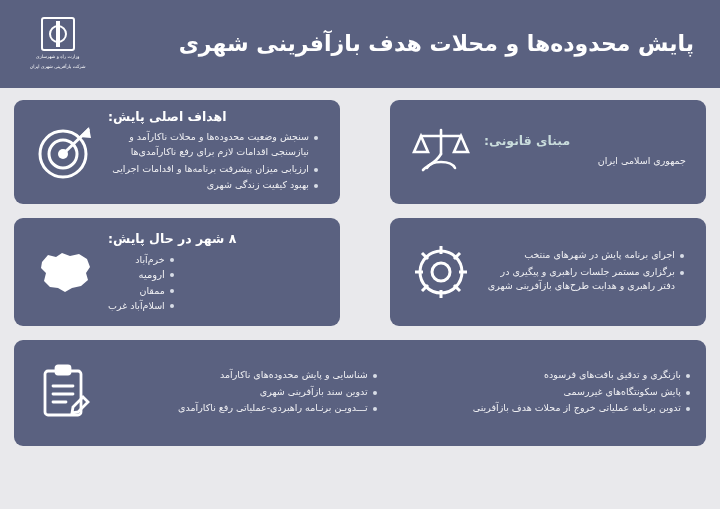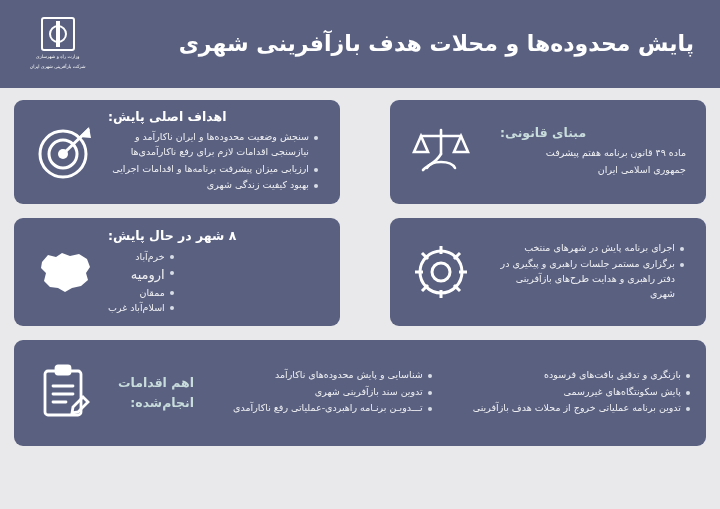--- a/index.html
+++ b/index.html
@@ -98,21 +98,21 @@
     background: #5a6180;
     border-radius: 9px;
     box-sizing: border-box;
     display: flex;
     flex-direction: row;
     align-items: center;
     padding: 10px 14px;
     color: #ffffff;
   }
   .card.right { width: 326px; }
-  .card.left  { width: 316px; gap: 16px; }
+  .card.left  { width: 316px; }
   .card.wide  { width: 692px; }
   .card-r1 { height: 104px; }
   .card-r2 { height: 108px; }
   .card-r3 { height: 106px; }
 
   .card-body {
     flex: 1 1 auto;
     display: flex;
     flex-direction: column;
     justify-content: center;
@@ -217,41 +217,40 @@
   </div>
 
   <div class="board">
 
     <div class="row">
 
       <div class="card right card-r1">
         <div class="card-body">
           <div class="card-title">اهداف اصلی پایش:</div>
           <ul class="bullets">
-            <li>سنجش وضعیت محدوده‌ها و ایران ناکارآمد و نیازسنجی اقدامات لازم برای رفع ناکارآمدی‌ها</li>
+            <li>سنجش وضعیت محدوده‌ها و محلات ناکارآمد و نیازسنجی اقدامات لازم برای رفع ناکارآمدی‌ها</li>
             <li>ارزیابی میزان پیشرفت برنامه‌ها و اقدامات اجرایی</li>
             <li>بهبود کیفیت زندگی شهری</li>
           </ul>
         </div>
         <div class="icon-slot">
           <svg width="64" height="64" viewBox="0 0 64 64" fill="none" stroke="#ffffff" stroke-width="3">
             <circle cx="30" cy="34" r="23"></circle>
             <circle cx="30" cy="34" r="14"></circle>
             <circle cx="30" cy="34" r="5" fill="#ffffff" stroke="none"></circle>
             <line x1="30" y1="34" x2="56" y2="9" stroke-width="3"></line>
             <polygon points="56,7 58,18 46,17" fill="#ffffff" stroke="none"></polygon>
           </svg>
         </div>
       </div>
 
       <div class="card left card-r1">
         <div class="card-body">
           <div class="card-title teal">مبنای قانونی:</div>
           <ul class="bullets nodot">
-            <li>ماده ۴۹ قانون برنامه هفتم پیشرفت</li>
             <li>جمهوری اسلامی ایران</li>
           </ul>
         </div>
         <div class="icon-slot">
           <svg width="64" height="64" viewBox="0 0 64 64" fill="none" stroke="#ffffff" stroke-width="2.6" stroke-linecap="round">
             <line x1="32" y1="10" x2="32" y2="34"></line>
             <line x1="12" y1="16" x2="52" y2="16"></line>
             <path d="M12 16 L5 32 L19 32 Z"></path>
             <path d="M52 16 L45 32 L59 32 Z"></path>
             <path d="M18 48 C22 40 42 40 46 48"></path>
@@ -262,21 +261,21 @@
     </div>
 
     <div class="row">
 
       <div class="card right card-r2">
         <div class="card-body">
           <div class="card-title">۸ شهر در حال پایش:</div>
           <div class="city-cols">
             <ul class="city-col-list" style="margin:0;padding:0;">
               <li class="city-li" style="list-style: none; font-size: 9.5px; line-height: 1.6; color: rgb(240, 240, 243); text-align: right; position: relative; padding-right: 11px;">خرم‌آباد<span style="position: absolute; right: 2px; top: 6px; width: 4px; height: 4px; border-radius: 50%; background: rgb(216, 221, 231);"></span></li>
-              <li class="city-li" style="list-style: none; font-size: 13px; line-height: 1.6; color: rgb(240, 240, 243); text-align: right; position: relative; padding-right: 11px;">ارومیه<span style="position: absolute; right: 2px; top: 6px; width: 4px; height: 4px; border-radius: 50%; background: rgb(216, 221, 231);"></span></li>
+              <li class="city-li" style="list-style: none; font-size: 10px; line-height: 1.6; color: rgb(240, 240, 243); text-align: right; position: relative; padding-right: 11px;">ارومیه<span style="position: absolute; right: 2px; top: 6px; width: 4px; height: 4px; border-radius: 50%; background: rgb(216, 221, 231);"></span></li>
               <li class="city-li" style="list-style: none; font-size: 9.5px; line-height: 1.6; color: rgb(240, 240, 243); text-align: right; position: relative; padding-right: 11px;">ممقان<span style="position: absolute; right: 2px; top: 6px; width: 4px; height: 4px; border-radius: 50%; background: rgb(216, 221, 231);"></span></li>
               <li class="city-li" style="list-style: none; font-size: 9.5px; line-height: 1.6; color: rgb(240, 240, 243); text-align: right; position: relative; padding-right: 11px;">اسلام‌آباد غرب<span style="position: absolute; right: 2px; top: 6px; width: 4px; height: 4px; border-radius: 50%; background: rgb(216, 221, 231);"></span></li>
             </ul>
           </div>
         </div>
         <div class="icon-slot">
           <svg width="66" height="64" viewBox="0 0 66 64" fill="#ffffff" stroke="none">
             <path d="M10 22 L16 15 L24 17 L30 13 L38 16 L47 14 L55 19 L58 27 L54 33 L56 40 L49 46 L40 48 L33 52 L26 48 L18 47 L12 41 L14 33 L9 28 Z"></path>
           </svg>
         </div>
@@ -295,21 +294,20 @@
             <path d="M32 6 v8 M32 50 v8 M6 32 h8 M50 32 h8 M13 13 l6 6 M45 45 l6 6 M51 13 l-6 6 M19 45 l-6 6"></path>
             <circle cx="32" cy="32" r="21"></circle>
           </svg>
         </div>
       </div>
     </div>
 
     <div class="row">
       <div class="card wide card-r3">
         <div class="wide-inner">
-          <div class="wide-title">اهم اقدامات انجام‌شده:</div>
           <div class="wide-col">
             <ul class="bullets">
               <li>شناسایی و پایش محدوده‌های ناکارآمد</li>
               <li>تدوین سند بازآفرینی شهری</li>
               <li>تـــدویـن برنـامه راهبردی-عملیاتی رفع ناکارآمدی</li>
             </ul>
           </div>
           <div class="wide-col">
             <ul class="bullets">
               <li>بازنگری و تدقیق بافت‌های فرسوده</li>

